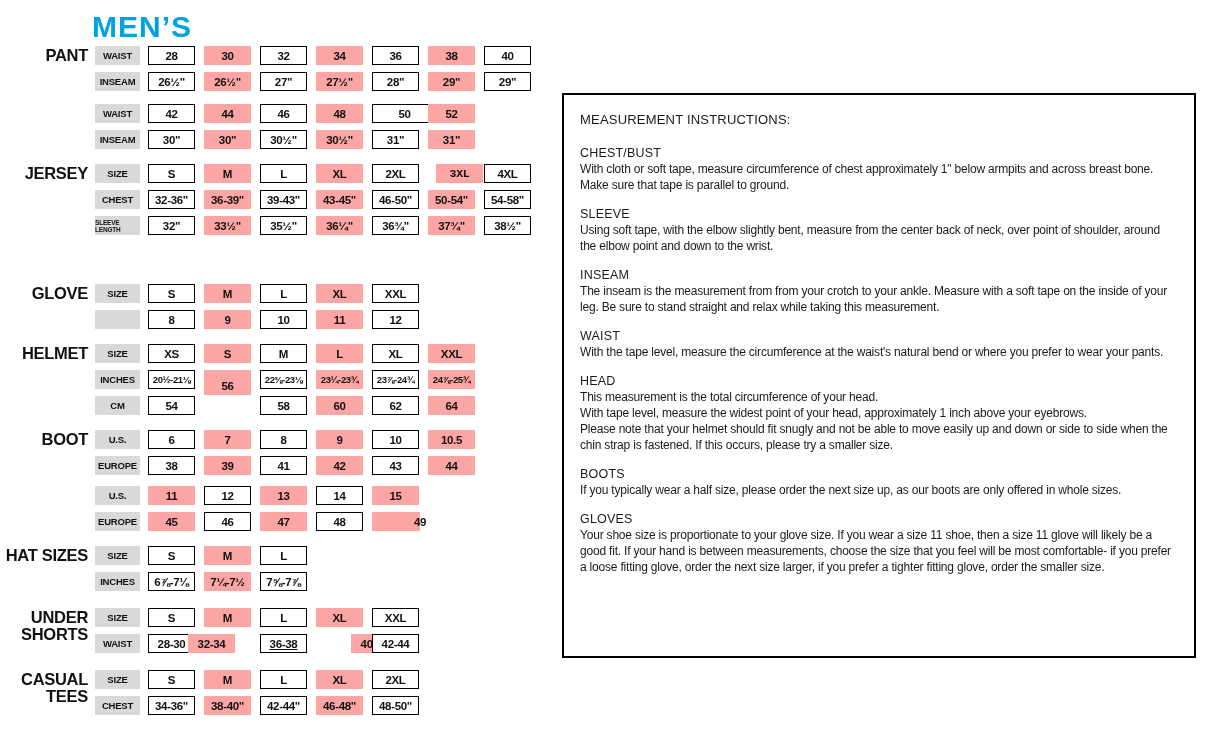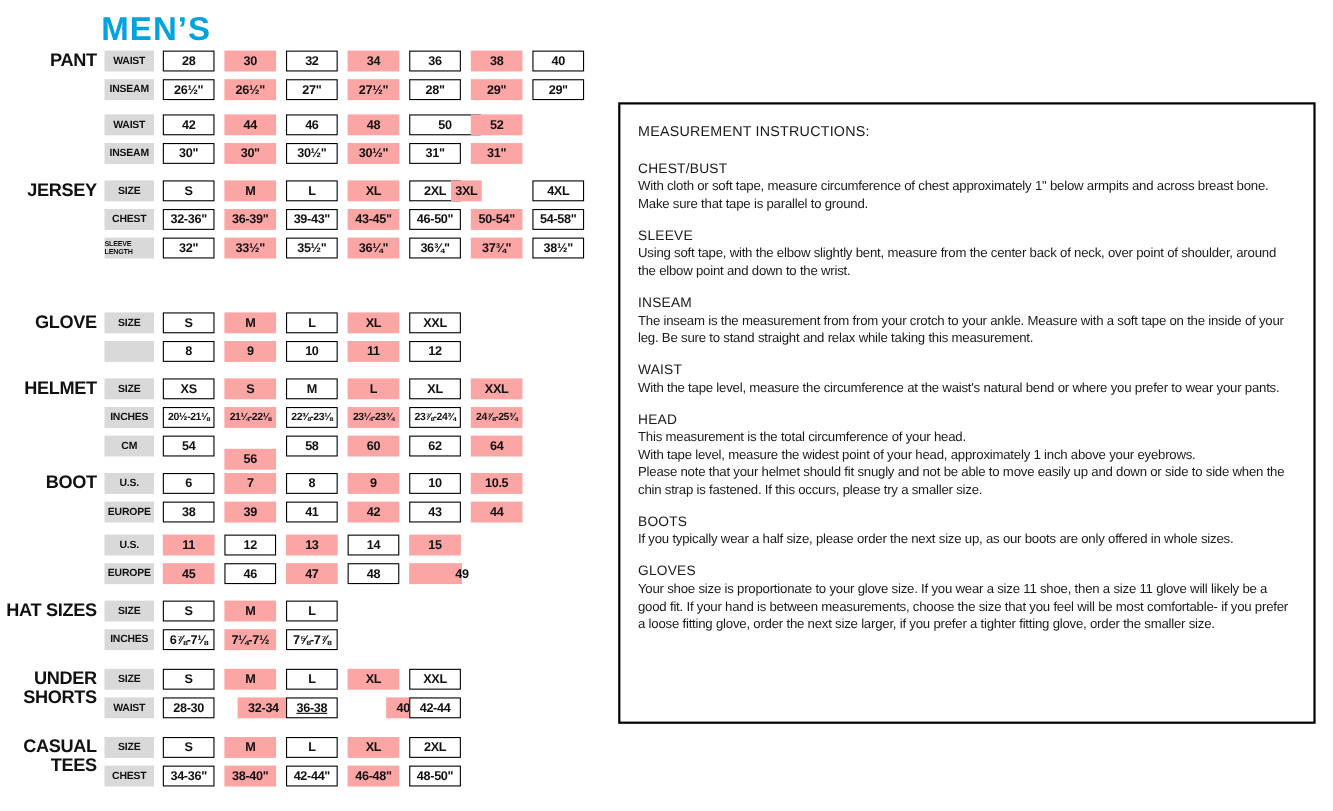--- a/index.html
+++ b/index.html
@@ -134,21 +134,21 @@
       <div class="cell plain" style="top: 130px; left: 428px; width: 47px;">31"</div>
       <div class="section-label" style="top: 165px;">
         <div>JERSEY</div>
       </div>
       <div class="rowlabel" style="top: 164px; left: 95px; width: 45px;">SIZE</div>
       <div class="cell boxed" style="top: 164px; left: 148px; width: 47px;">S</div>
       <div class="cell plain" style="top: 164px; left: 204px; width: 47px;">M</div>
       <div class="cell boxed" style="top: 164px; left: 260px; width: 47px;">L</div>
       <div class="cell plain" style="top: 164px; left: 316px; width: 47px;">XL</div>
       <div class="cell boxed" style="top: 164px; left: 372px; width: 47px;">2XL</div>
-      <div class="cell plain" style="top: 164px; left: 410px; width: 28px;">3XL</div>
+      <div class="cell plain" style="top: 164px; left: 436px; width: 47px; font-family: Liberation Mono, monospace;">3XL</div>
       <div class="cell boxed" style="top: 164px; left: 484px; width: 47px;">4XL</div>
       <div class="rowlabel" style="top: 190px; left: 95px; width: 45px;">CHEST</div>
       <div class="cell boxed" style="top: 190px; left: 148px; width: 47px;">32-36"</div>
       <div class="cell plain" style="top: 190px; left: 204px; width: 47px;">36-39"</div>
       <div class="cell boxed" style="top: 190px; left: 260px; width: 47px;">39-43"</div>
       <div class="cell plain" style="top: 190px; left: 316px; width: 47px;">43-45"</div>
       <div class="cell boxed" style="top: 190px; left: 372px; width: 47px;">46-50"</div>
       <div class="cell plain" style="top: 190px; left: 428px; width: 47px;">50-54"</div>
       <div class="cell boxed" style="top: 190px; left: 484px; width: 47px;">54-58"</div>
       <div class="rowlabel small" style="top: 216px; left: 95px; width: 45px;">SLEEVE LENGTH</div>
@@ -186,21 +186,21 @@
       <div class="cell plain" style="top: 344px; left: 428px; width: 47px;">XXL</div>
       <div class="rowlabel" style="top: 370px; left: 95px; width: 45px;">INCHES</div>
       <div class="cell boxed long" style="top: 370px; left: 148px; width: 47px;">20½-21⅛</div>
       <div class="cell plain long" style="top: 370px; left: 204px; width: 47px; text-align: right;">21¼-22⅛</div>
       <div class="cell boxed long" style="top: 370px; left: 260px; width: 47px;">22⅜-23⅛</div>
       <div class="cell plain long" style="top: 370px; left: 316px; width: 47px;">23¼-23¾</div>
       <div class="cell boxed long" style="top: 370px; left: 372px; width: 47px;">23⅞-24¾</div>
       <div class="cell plain long" style="top: 370px; left: 428px; width: 47px;">24⅞-25¾</div>
       <div class="rowlabel" style="top: 396px; left: 95px; width: 45px;">CM</div>
       <div class="cell boxed" style="top: 396px; left: 148px; width: 47px;">54</div>
-      <div class="cell plain" style="top: 408px; left: 204px; width: 47px;">56</div>
+      <div class="cell plain" style="top: 376px; left: 204px; width: 47px;">56</div>
       <div class="cell boxed" style="top: 396px; left: 260px; width: 47px;">58</div>
       <div class="cell plain" style="top: 396px; left: 316px; width: 47px;">60</div>
       <div class="cell boxed" style="top: 396px; left: 372px; width: 47px;">62</div>
       <div class="cell plain" style="top: 396px; left: 428px; width: 47px;">64</div>
       <div class="section-label" style="top: 431px;">
         <div>BOOT</div>
       </div>
       <div class="rowlabel" style="top: 430px; left: 95px; width: 45px;">U.S.</div>
       <div class="cell boxed" style="top: 430px; left: 148px; width: 47px;">6</div>
       <div class="cell plain" style="top: 430px; left: 204px; width: 47px;">7</div>
@@ -243,21 +243,21 @@
         <div>SHORTS</div>
       </div>
       <div class="rowlabel" style="top: 608px; left: 95px; width: 45px;">SIZE</div>
       <div class="cell boxed" style="top: 608px; left: 148px; width: 47px;">S</div>
       <div class="cell plain" style="top: 608px; left: 204px; width: 47px;">M</div>
       <div class="cell boxed" style="top: 608px; left: 260px; width: 47px;">L</div>
       <div class="cell plain" style="top: 608px; left: 316px; width: 47px;">XL</div>
       <div class="cell boxed" style="top: 608px; left: 372px; width: 47px;">XXL</div>
       <div class="rowlabel" style="top: 634px; left: 95px; width: 45px;">WAIST</div>
       <div class="cell boxed" style="top: 634px; left: 148px; width: 47px;">28-30</div>
-      <div class="cell plain" style="top: 634px; left: 216px; width: 47px;">32-34</div>
+      <div class="cell plain" style="top: 634px; left: 188px; width: 47px;">32-34</div>
       <div class="cell boxed" style="top: 634px; left: 260px; width: 47px; text-decoration: underline;">36-38</div>
       <div class="cell plain" style="top: 634px; left: 316px; width: 47px; margin-left: 35px;">40-42</div>
       <div class="cell boxed" style="top: 634px; left: 372px; width: 47px;">42-44</div>
       <div class="section-label" style="top: 671px;">
         <div>CASUAL</div>
         <div>TEES</div>
       </div>
       <div class="rowlabel" style="top: 670px; left: 95px; width: 45px;">SIZE</div>
       <div class="cell boxed" style="top: 670px; left: 148px; width: 47px;">S</div>
       <div class="cell plain" style="top: 670px; left: 204px; width: 47px;">M</div>

